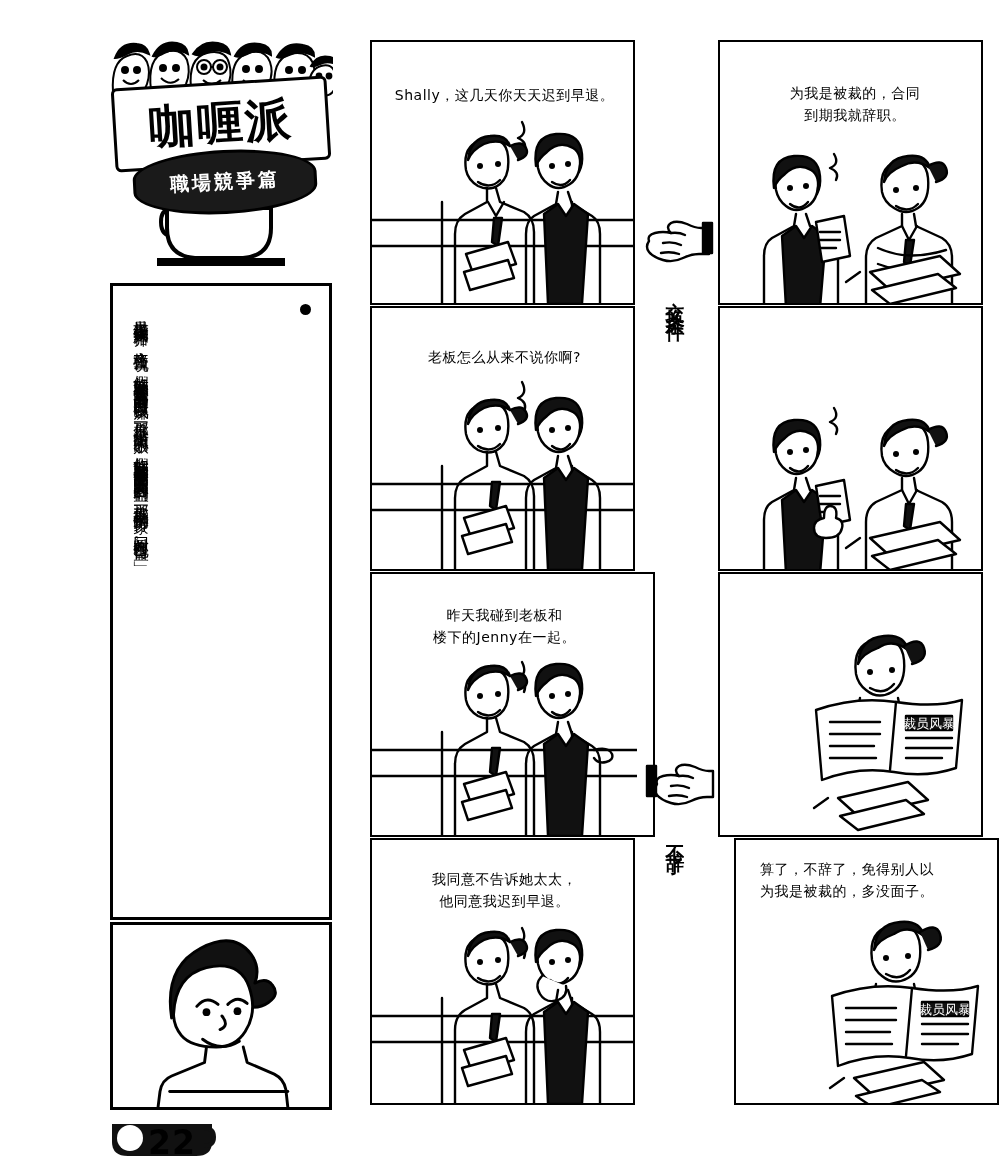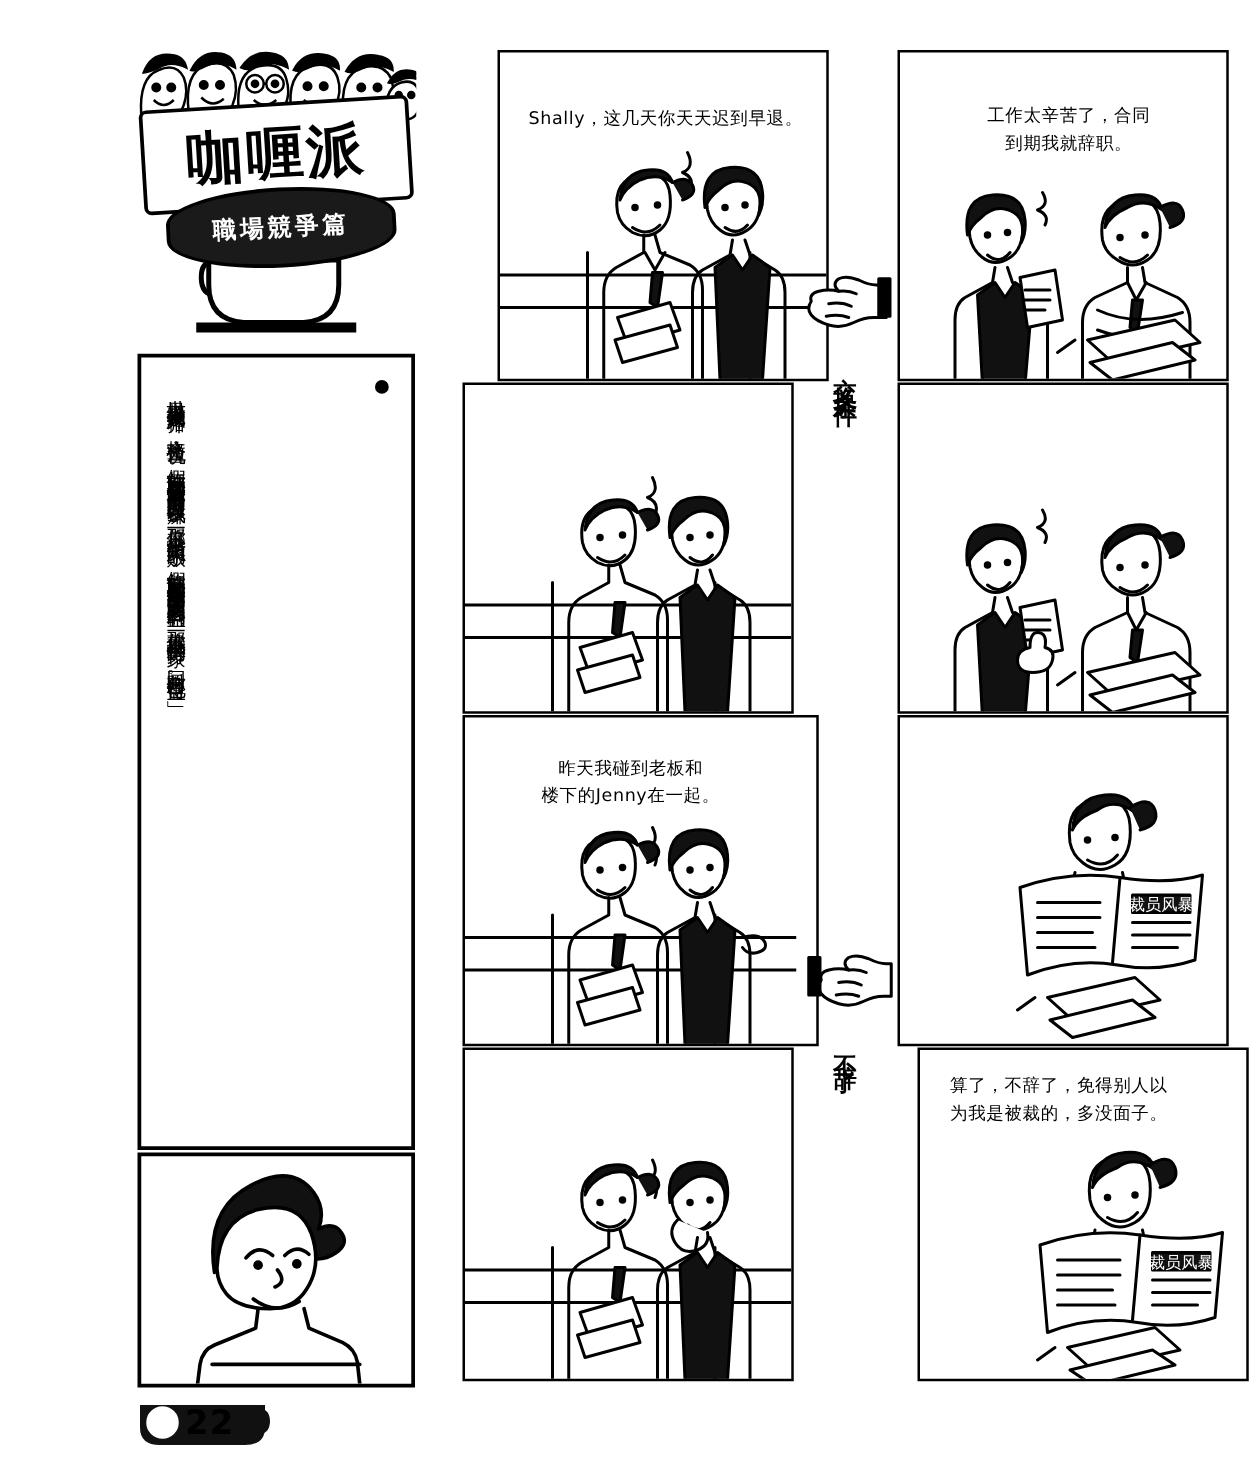--- a/index.html
+++ b/index.html
@@ -49,21 +49,21 @@
 
   .char-panel{
     position:absolute;left:110px;top:922px;width:222px;height:188px;
     border:3px solid #000;background:#fff;box-sizing:border-box;overflow:hidden;
   }
 
   .page-number{
     position:absolute;left:108px;top:1120px;width:110px;height:40px;
   }
   .page-number .num{
-    position:absolute;left:40px;top:3px;font-size:27px;font-weight:bold;letter-spacing:1px;
+    position:absolute;left:40px;top:3px;font-size:33px;font-weight:bold;letter-spacing:1px;
   }
 
   
   .strip{position:absolute;}
   .panel{
     position:absolute;border:2.5px solid #000;background:#fff;box-sizing:border-box;overflow:hidden;
   }
   .bubble-text{
     position:absolute;font-size:14px;line-height:22px;letter-spacing:.5px;
     font-family:"DejaVu Sans","Liberation Sans",sans-serif;
@@ -177,21 +177,21 @@
     <svg width="110" height="40" viewBox="0 0 110 40">
       <path d="M4 4 h100 v18 q0 14 -16 14 h-68 q-16 0 -16 -14z" fill="#111"></path>
       <path d="M96 8 q10 0 10 9 q0 9 -10 9" fill="none" stroke="#111" stroke-width="4"></path>
       <circle cx="22" cy="18" r="13" fill="#fff"></circle>
     </svg>
     <div class="num">22</div>
   </div>
 
   <div class="strip" style="left:370px;top:40px;width:265px;height:1065px;">
 
-    <div class="panel" style="left:0;top:0;width:265px;height:265px;margin-left:28px;">
+    <div class="panel" style="left:0;top:0;width:265px;height:265px;">
       <div class="bubble-text" style="left:10px;top:42px;width:245px;">Shally，这几天你天天迟到早退。</div>
       <svg viewBox="0 0 265 265" width="265" height="265">
         <g fill="none" stroke="#000" stroke-width="2.4" stroke-linecap="round" stroke-linejoin="round">
           <path d="M150 80 q6 12 -4 16 q10 4 6 14"></path>
 
           <path d="M0 178 h265 M0 204 h265"></path>
           <path d="M70 160 v105 M200 160 v105"></path>
 
           <path d="M94 128 q-4 -26 18 -30 q22 -4 24 16 q2 20 -8 28 q-10 8 -22 2 q-10 -6 -12 -16z" fill="#fff"></path>
           <path d="M96 118 q2 -22 22 -24 q16 -2 20 10 q-12 -8 -26 -2 q-12 6 -16 16z" fill="#111" stroke="#000"></path>
@@ -213,20 +213,21 @@
           <circle cx="196" cy="122" r="3" fill="#000" stroke="none"></circle>
           <path d="M180 140 q10 7 18 -2"></path>
           <path d="M186 150 l-2 12 l-22 12 q-8 5 -8 18 l0 73"></path>
           <path d="M196 150 l4 12 l20 12 q8 5 8 18 l0 73"></path>
           <path d="M186 162 l8 12 l8 -12 l14 10 l-6 90 h-34 l-4 -90z" fill="#111"></path>
         </g>
       </svg>
     </div>
 
     <div class="panel" style="left:0;top:266px;width:265px;height:265px;">
+      <div class="bubble-text" style="left:10px;top:38px;width:245px;">老板怎么从来不说你啊?</div>
       <svg viewBox="0 0 265 265" width="265" height="265">
         <g fill="none" stroke="#000" stroke-width="2.4" stroke-linecap="round" stroke-linejoin="round">
           <path d="M150 74 q6 12 -4 16 q10 4 6 14"></path>
           <path d="M0 176 h265 M0 202 h265"></path>
           <path d="M70 158 v107 M200 158 v107"></path>
           <path d="M94 126 q-4 -26 18 -30 q22 -4 24 16 q2 20 -8 28 q-10 8 -22 2 q-10 -6 -12 -16z" fill="#fff"></path>
           <path d="M96 116 q2 -22 22 -24 q16 -2 20 10 q-12 -8 -26 -2 q-12 6 -16 16z" fill="#111" stroke="#000"></path>
           <path d="M138 102 q12 -6 16 2 q4 8 -8 12" fill="#111"></path>
           <circle cx="108" cy="122" r="3" fill="#000" stroke="none"></circle>
           <circle cx="126" cy="120" r="3" fill="#000" stroke="none"></circle>
@@ -274,20 +275,22 @@
           <path d="M180 138 q10 8 18 -2"></path>
           <path d="M186 148 l-2 12 l-22 12 q-8 5 -8 18 l0 75"></path>
           <path d="M196 148 l4 12 l20 12 q8 5 8 18 l0 75"></path>
           <path d="M186 160 l8 12 l8 -12 l14 10 l-6 92 h-34 l-4 -92z" fill="#111"></path>
           <path d="M222 176 q14 -4 18 4 q2 6 -6 8 q-8 2 -12 -4"></path>
         </g>
       </svg>
     </div>
 
     <div class="panel" style="left:0;top:798px;width:265px;height:267px;">
+      <div class="bubble-text" style="left:10px;top:28px;width:245px;">我同意不告诉她太太，
+他同意我迟到早退。</div>
       <svg viewBox="0 0 265 267" width="265" height="267">
         <g fill="none" stroke="#000" stroke-width="2.4" stroke-linecap="round" stroke-linejoin="round">
           <path d="M150 88 q6 12 -4 16 q10 4 6 14"></path>
           <path d="M0 176 h265 M0 202 h265"></path>
           <path d="M70 158 v109 M200 158 v109"></path>
           <path d="M94 126 q-4 -26 18 -30 q22 -4 24 16 q2 20 -8 28 q-10 8 -22 2 q-10 -6 -12 -16z" fill="#fff"></path>
           <path d="M96 116 q2 -22 22 -24 q16 -2 20 10 q-12 -8 -26 -2 q-12 6 -16 16z" fill="#111" stroke="#000"></path>
           <path d="M138 102 q12 -6 16 2 q4 8 -8 12" fill="#111"></path>
           <circle cx="108" cy="122" r="3" fill="#000" stroke="none"></circle>
           <circle cx="126" cy="120" r="3" fill="#000" stroke="none"></circle>
@@ -333,21 +336,21 @@
         <path d="M24 38 q10 -2 18 1"></path>
         <rect x="2" y="8" width="9" height="30" fill="#000" stroke="#000"></rect>
       </g>
     </svg>
     <div class="vlabel" style="position:absolute;left:18px;top:72px;">不辞了</div>
   </div>
 
   <div class="strip" style="left:718px;top:40px;width:265px;height:1065px;">
 
     <div class="panel" style="left:0;top:0;width:265px;height:265px;">
-      <div class="bubble-text" style="left:20px;top:40px;width:230px;">工作太辛苦了，合同
+      <div class="bubble-text" style="left:20px;top:40px;width:230px;">为我是被裁的，合同
 到期我就辞职。</div>
       <svg viewBox="0 0 265 265" width="265" height="265">
         <g fill="none" stroke="#000" stroke-width="2.4" stroke-linecap="round" stroke-linejoin="round">
           <path d="M114 112 q6 10 -4 14 q10 4 6 12"></path>
 
           <path d="M56 148 q-4 -26 18 -30 q22 -4 24 16 q2 22 -10 30 q-12 8 -22 0 q-8 -6 -10 -16z" fill="#fff"></path>
           <path d="M54 146 q-4 -30 20 -32 q24 -2 26 20 q1 10 -3 18 q4 -18 -6 -24 q-14 -8 -26 4 q-8 6 -11 14z" fill="#111" stroke="#000"></path>
           <circle cx="70" cy="146" r="3" fill="#000" stroke="none"></circle>
           <circle cx="86" cy="144" r="3" fill="#000" stroke="none"></circle>
           <path d="M70 162 q10 8 18 -2"></path>

